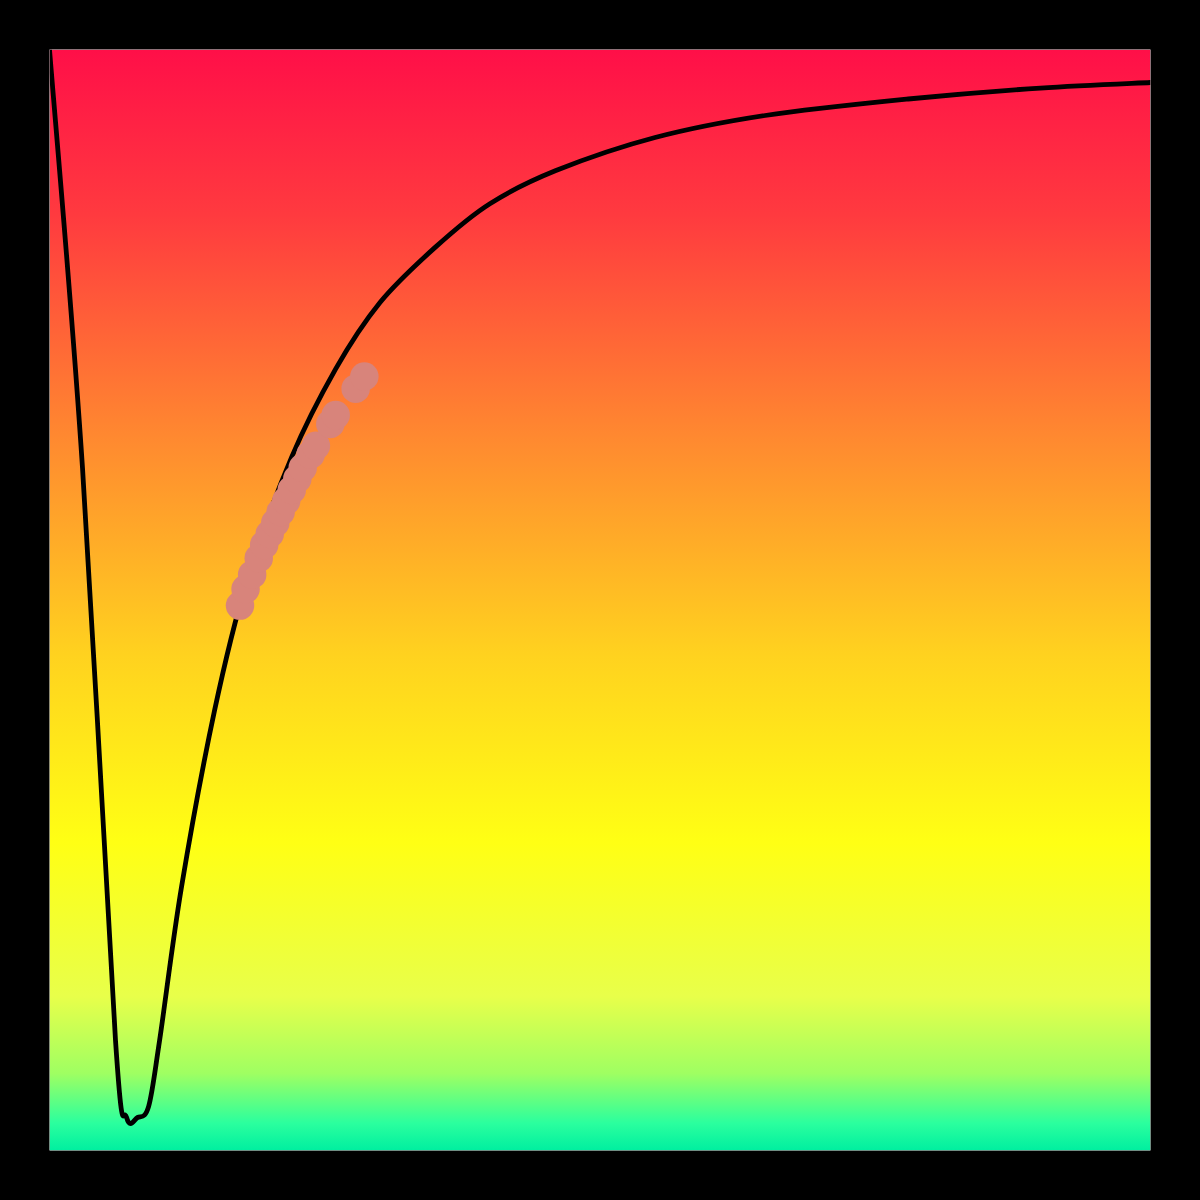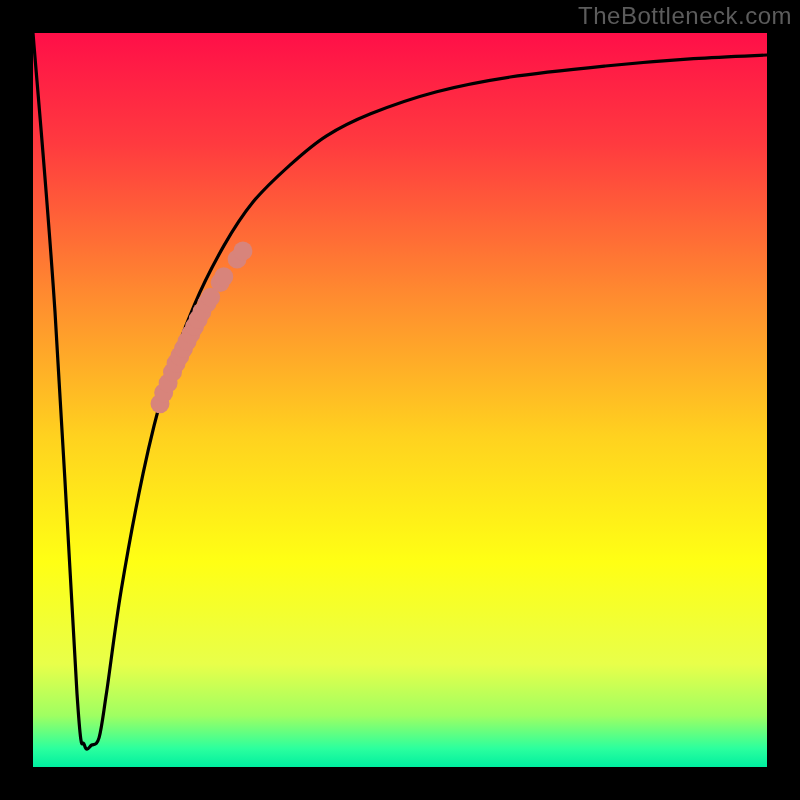--- a/index.html
+++ b/index.html
@@ -78,21 +78,20 @@
     width: 734px;
     height: 734px;
     display: block;
   }
 </style>
 </head>
 <body>
 
 <div class="stage">
 
-  <div class="watermark">TheBottleneck.com</div>
 
   <div class="frame">
     <div class="border-top"></div>
     <div class="border-bottom"></div>
     <div class="border-left"></div>
     <div class="border-right"></div>
 
     <div class="plot-area">
 
       <svg class="gradient-svg" viewBox="0 0 734 734" preserveAspectRatio="none">

